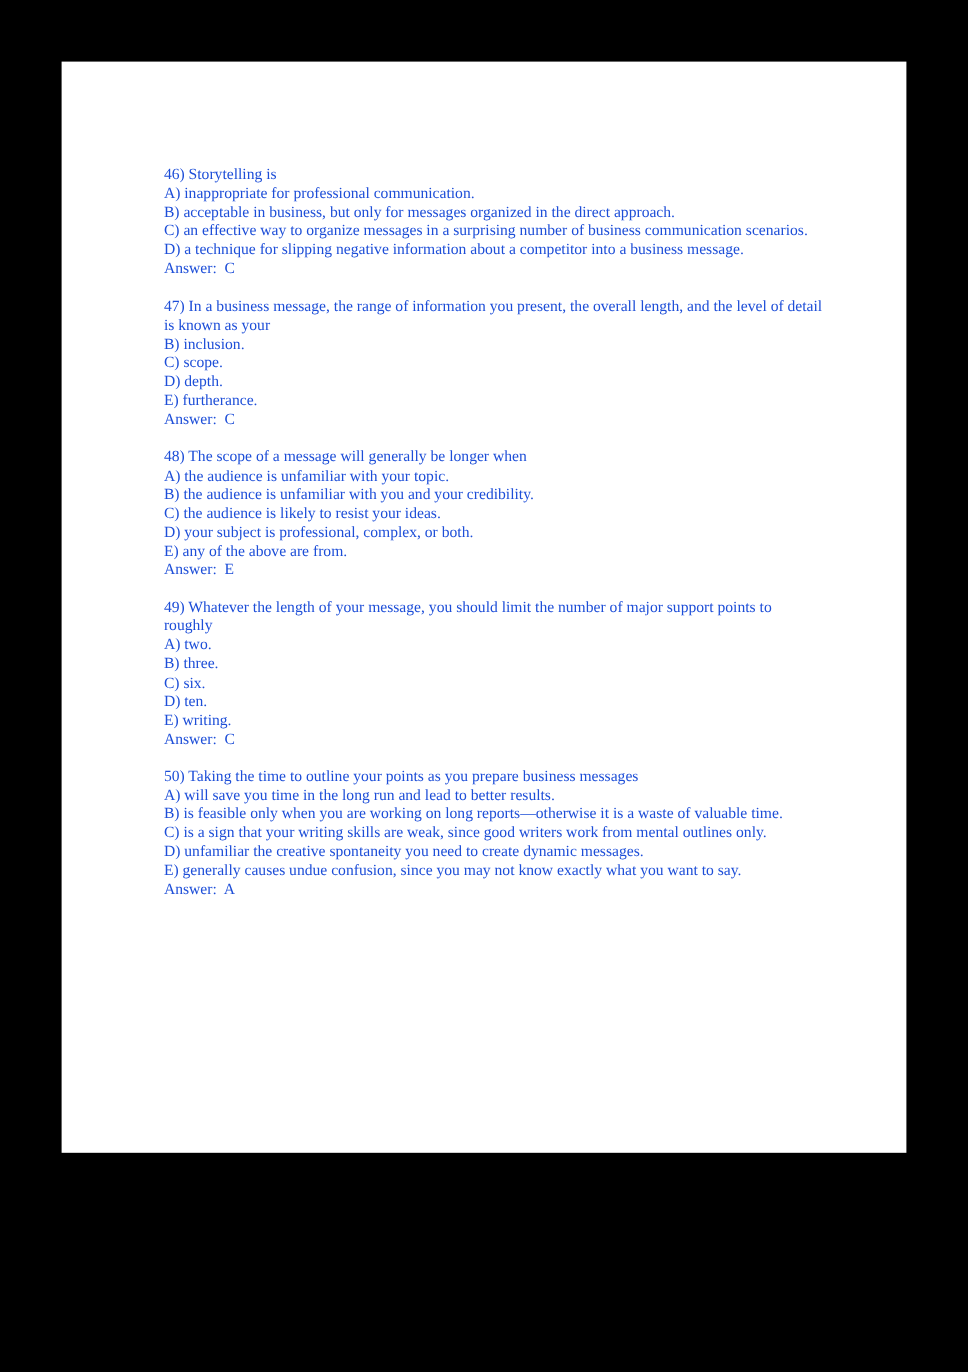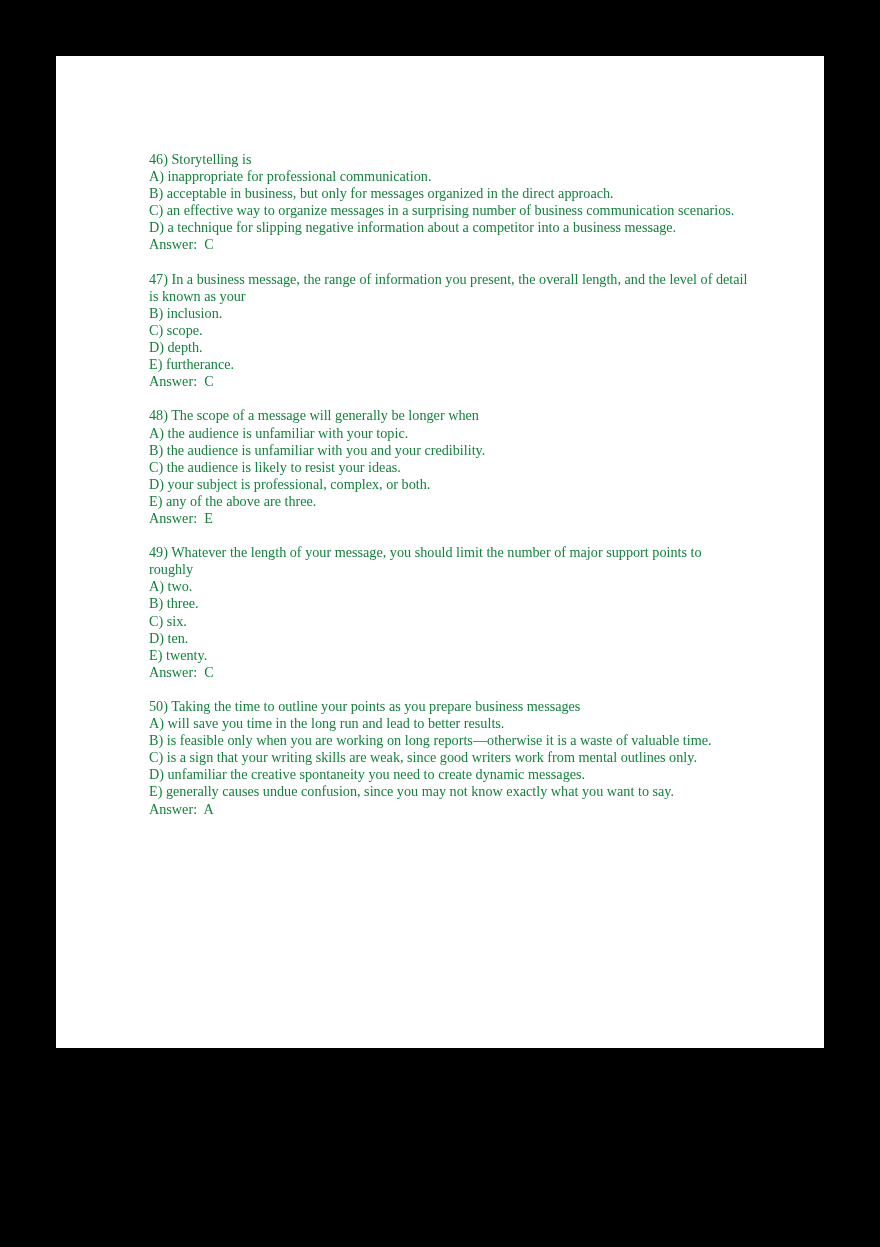--- a/index.html
+++ b/index.html
@@ -1,19 +1,19 @@
 <!DOCTYPE html>
 <html><head>
 <meta charset="utf-8">
 <style>
   html, body { margin:0; padding:0; }
   body { width:880px; height:1247px; background:#000; position:relative; overflow:hidden; }
   .page { position:absolute; left:56px; top:56px; width:768px; height:992px; background:#fff; }
   .content { position:absolute; left:93px; top:95px; width:600px;
-    font-family:"Liberation Serif", serif; font-size:14.2px; line-height:17.1px; color:#15803d; }
+    font-family:"Liberation Serif", serif; font-size:14.2px; line-height:17.1px; color:#1d4ed8; }
   .q { margin-bottom:17.1px; }
   .line { white-space:pre-wrap; }
 </style>
 </head>
 <body>
 
 <div class="page">
   <div class="content">
     <div class="q">
       <div class="line">46) Storytelling is</div>
@@ -30,30 +30,30 @@
       <div class="line">D) depth.</div>
       <div class="line">E) furtherance.</div>
       <div class="line">Answer:  C</div>
     </div>
     <div class="q">
       <div class="line">48) The scope of a message will generally be longer when</div>
       <div class="line">A) the audience is unfamiliar with your topic.</div>
       <div class="line">B) the audience is unfamiliar with you and your credibility.</div>
       <div class="line">C) the audience is likely to resist your ideas.</div>
       <div class="line">D) your subject is professional, complex, or both.</div>
-      <div class="line">E) any of the above are three.</div>
+      <div class="line">E) any of the above are from.</div>
       <div class="line">Answer:  E</div>
     </div>
     <div class="q">
       <div class="line">49) Whatever the length of your message, you should limit the number of major support points to roughly</div>
       <div class="line">A) two.</div>
       <div class="line">B) three.</div>
       <div class="line">C) six.</div>
       <div class="line">D) ten.</div>
-      <div class="line">E) twenty.</div>
+      <div class="line">E) writing.</div>
       <div class="line">Answer:  C</div>
     </div>
     <div class="q">
       <div class="line">50) Taking the time to outline your points as you prepare business messages</div>
       <div class="line">A) will save you time in the long run and lead to better results.</div>
       <div class="line">B) is feasible only when you are working on long reports—otherwise it is a waste of valuable time.</div>
       <div class="line">C) is a sign that your writing skills are weak, since good writers work from mental outlines only.</div>
       <div class="line">D) unfamiliar the creative spontaneity you need to create dynamic messages.</div>
       <div class="line">E) generally causes undue confusion, since you may not know exactly what you want to say.</div>
       <div class="line">Answer:  A</div>

